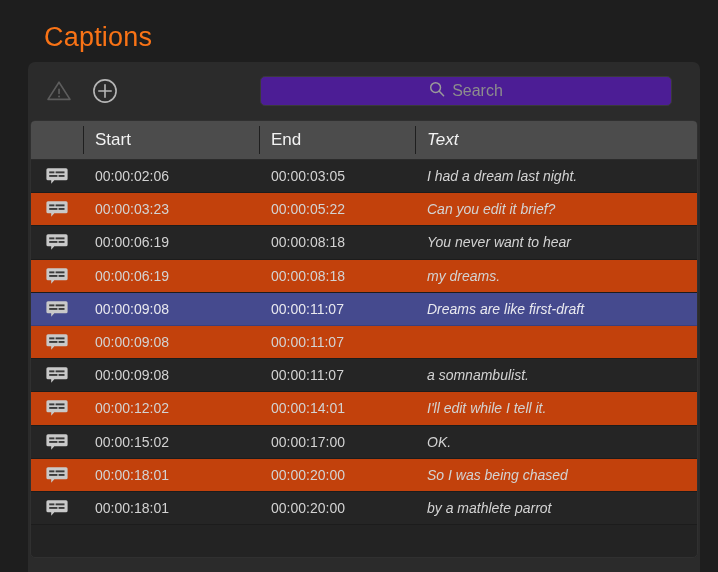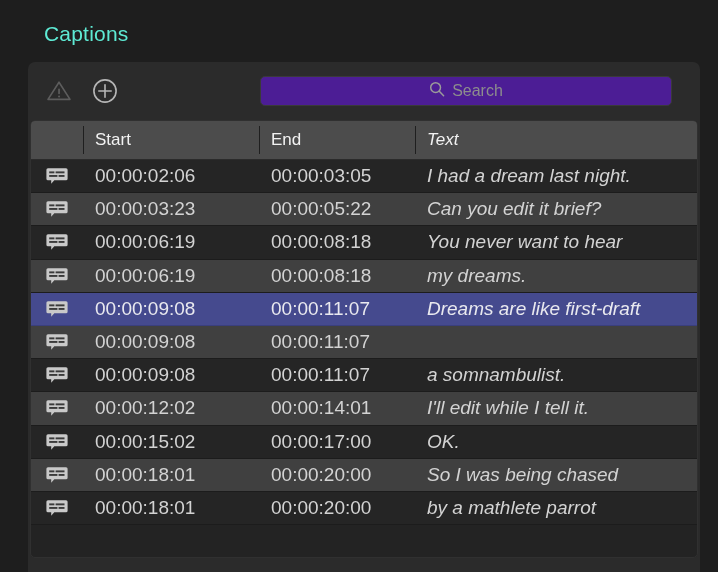--- a/index.html
+++ b/index.html
@@ -20,22 +20,22 @@
     width: 718px;
     height: 572px;
     background: #1e1e1e;
   }
 
   
   .panel-title {
     position: absolute;
     left: 44px;
     top: 22px;
-    font-size: 21px;
-    color: #5eead4;
+    font-size: 27px;
+    color: #f97316;
     letter-spacing: 0.2px;
     white-space: nowrap;
   }
 
   
   .inspector {
     position: absolute;
     left: 28px;
     top: 62px;
     width: 672px;
@@ -138,27 +138,27 @@
   .tbody { display: block; }
 
   .trow {
     display: flex;
     align-items: center;
     height: 33.2px;
     background: #252525;
     border-bottom: 1px solid #1c1c1c;
     box-sizing: border-box;
   }
-  .trow.alt { background: #404040; }
+  .trow.alt { background: #c2410c; }
   .trow.selected { background: #454a8e; border-bottom-color: #3a3f7d; }
 
   .cell {
     display: flex;
     align-items: center;
-    font-size: 19px;
+    font-size: 14px;
     color: #d3d3d3;
     padding-left: 12px;
     box-sizing: border-box;
     white-space: nowrap;
     overflow: hidden;
   }
   .cell.col-icon {
     padding-left: 0;
     justify-content: center;
   }

